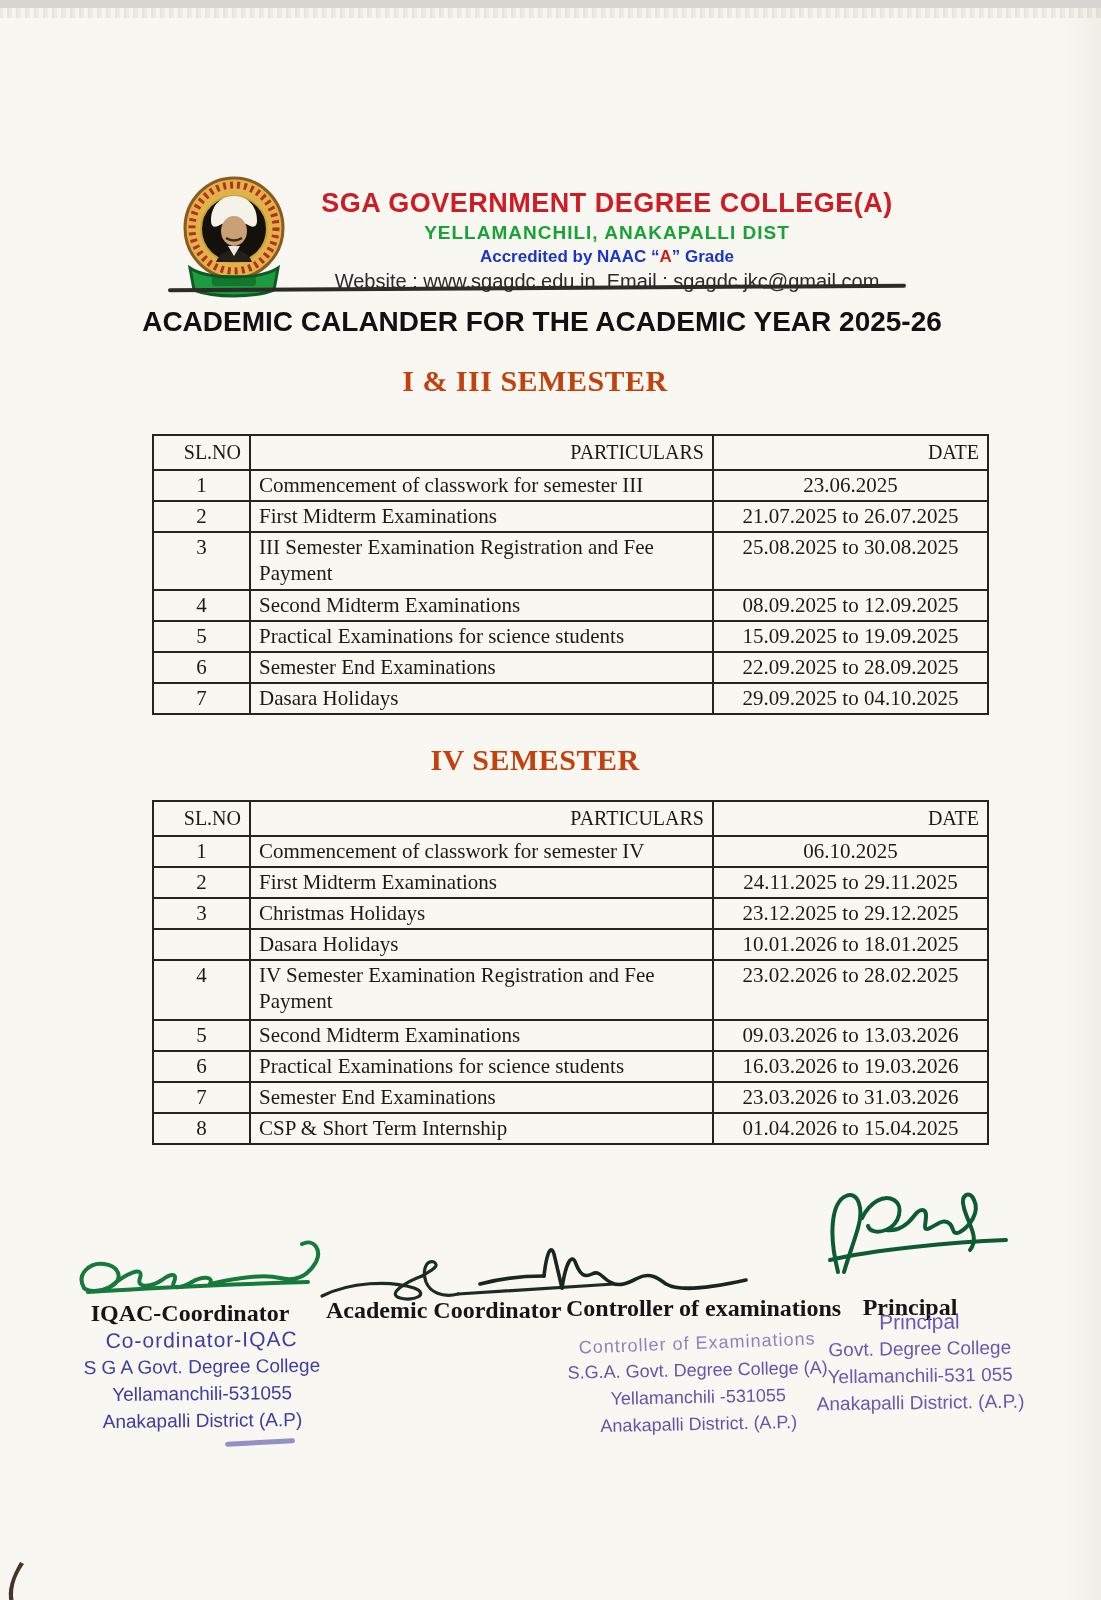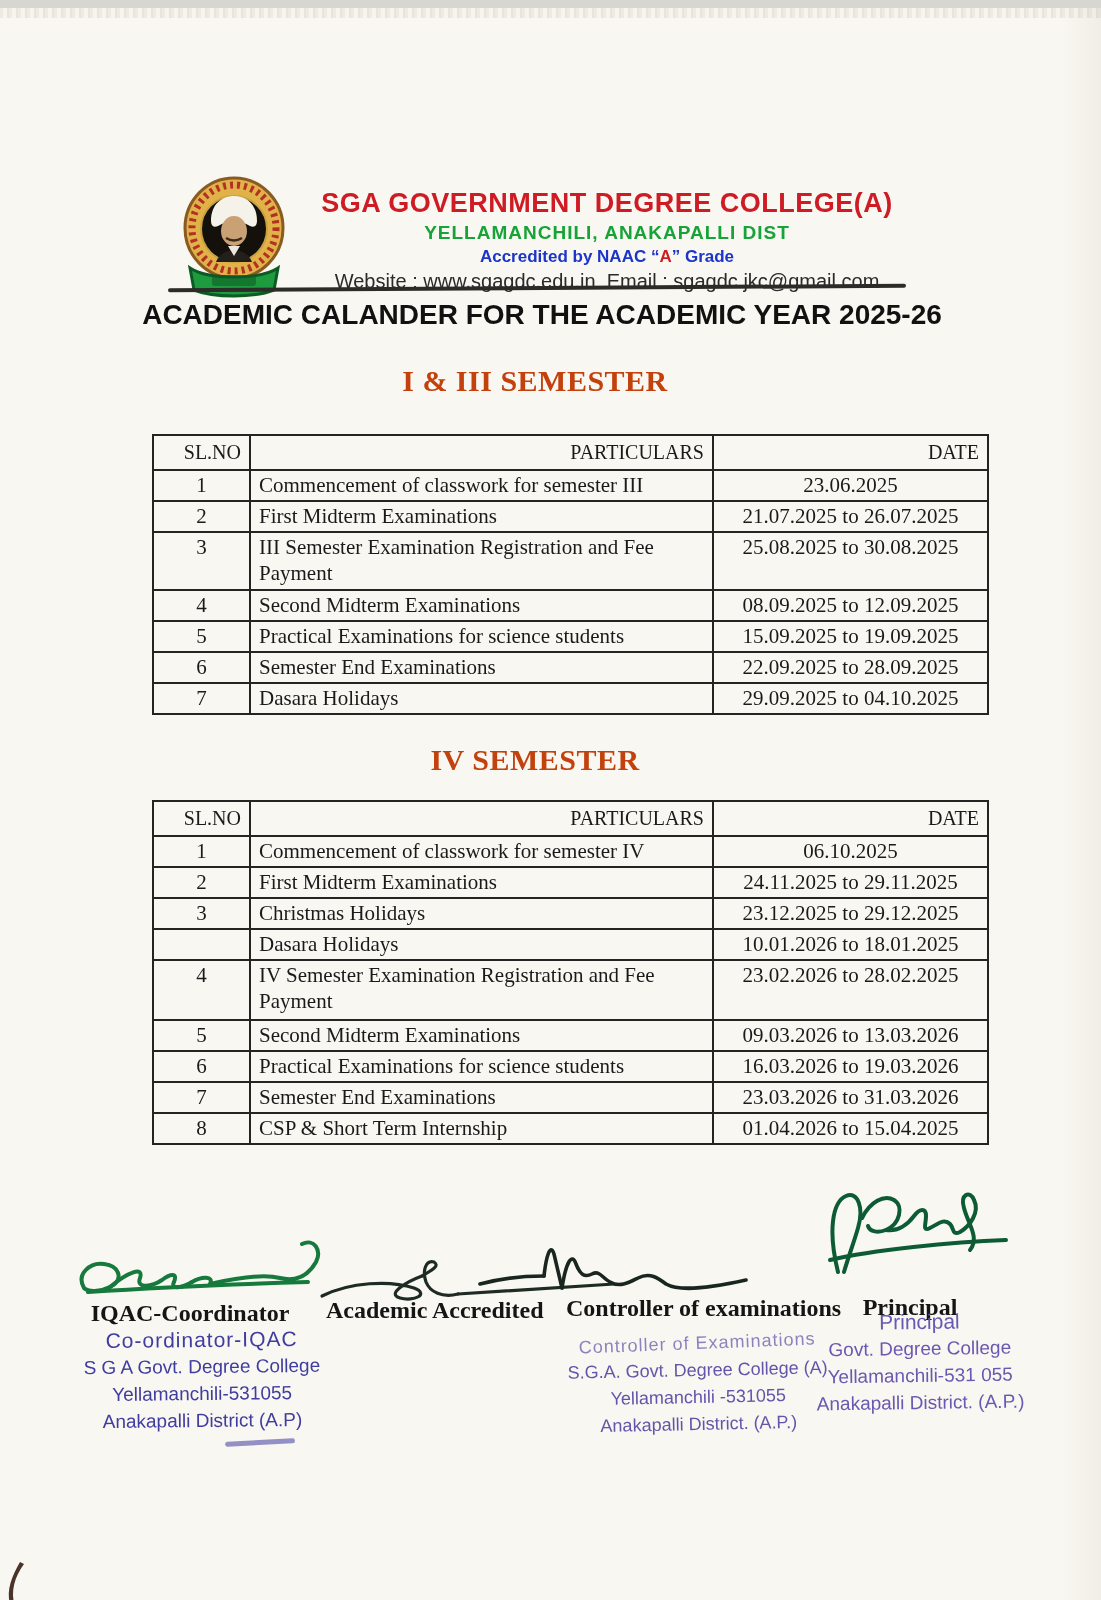--- a/index.html
+++ b/index.html
@@ -33,21 +33,21 @@
   .college-accred{font-size:17px;font-weight:bold;color:#1b35c8;margin-top:3px;}
   .college-accred .grade-a{color:#cc2020;}
   .college-contact{font-size:20px;color:#2a2a2a;margin-top:3px;white-space:pre;}
   .header-rule{
     position:absolute;left:168px;top:278px;width:738px;height:4px;
     background:#2b2b28;transform:rotate(-0.35deg);border-radius:2px;
   }
 
   
   .doc-title{
-    position:absolute;left:0;top:291px;width:1084px;text-align:center;
+    position:absolute;left:0;top:298px;width:1084px;text-align:center;
     font-family:"Liberation Sans",sans-serif;font-weight:bold;
     font-size:28px;color:#111;letter-spacing:0px;
   }
   .sem-heading{
     position:absolute;width:1070px;text-align:center;
     font-size:30px;font-weight:bold;color:#c2410c;letter-spacing:.5px;
   }
   .sem-heading.s1{top:356px;}
   .sem-heading.s2{top:735px;}
 
@@ -257,21 +257,21 @@
   </div>
   <div class="stamp-underline"></div>
 
   <svg class="sig-svg" style="left:318px;top:1246px;" width="300" height="52" viewBox="0 0 300 52">
     <g fill="none" stroke="#1d2b24" stroke-width="3.2" stroke-linecap="round">
       <path d="M4 42 C32 28 72 26 96 34 C112 40 96 48 82 44 C68 40 88 28 104 22"></path>
       <path d="M104 22 C114 16 122 12 116 8 C108 6 104 16 108 28 C112 38 124 44 140 40"></path>
       <path d="M140 40 L296 30"></path>
     </g>
   </svg>
-  <div class="sig-label" style="left:326px;top:1289px;width:212px;">Academic Accredited</div>
+  <div class="sig-label" style="left:326px;top:1289px;width:212px;">Academic Coordinator</div>
 
   <svg class="sig-svg" style="left:478px;top:1226px;" width="300" height="76" viewBox="0 0 300 76">
     <g fill="none" stroke="#18261f" stroke-width="3.6" stroke-linecap="round">
       <path d="M2 50 C24 44 46 42 66 42"></path>
       <path d="M66 42 C68 24 72 8 76 20 L84 54"></path>
       <path d="M84 54 C88 28 94 18 98 30 C102 40 106 44 114 40 C122 36 124 44 132 48 C142 54 152 48 160 44 C172 38 180 44 188 50 C202 58 232 54 268 46"></path>
     </g>
   </svg>
   <div class="sig-label" style="left:566px;top:1287px;width:256px;">Controller of examinations</div>
   <div class="stamp stamp-ctrl">

